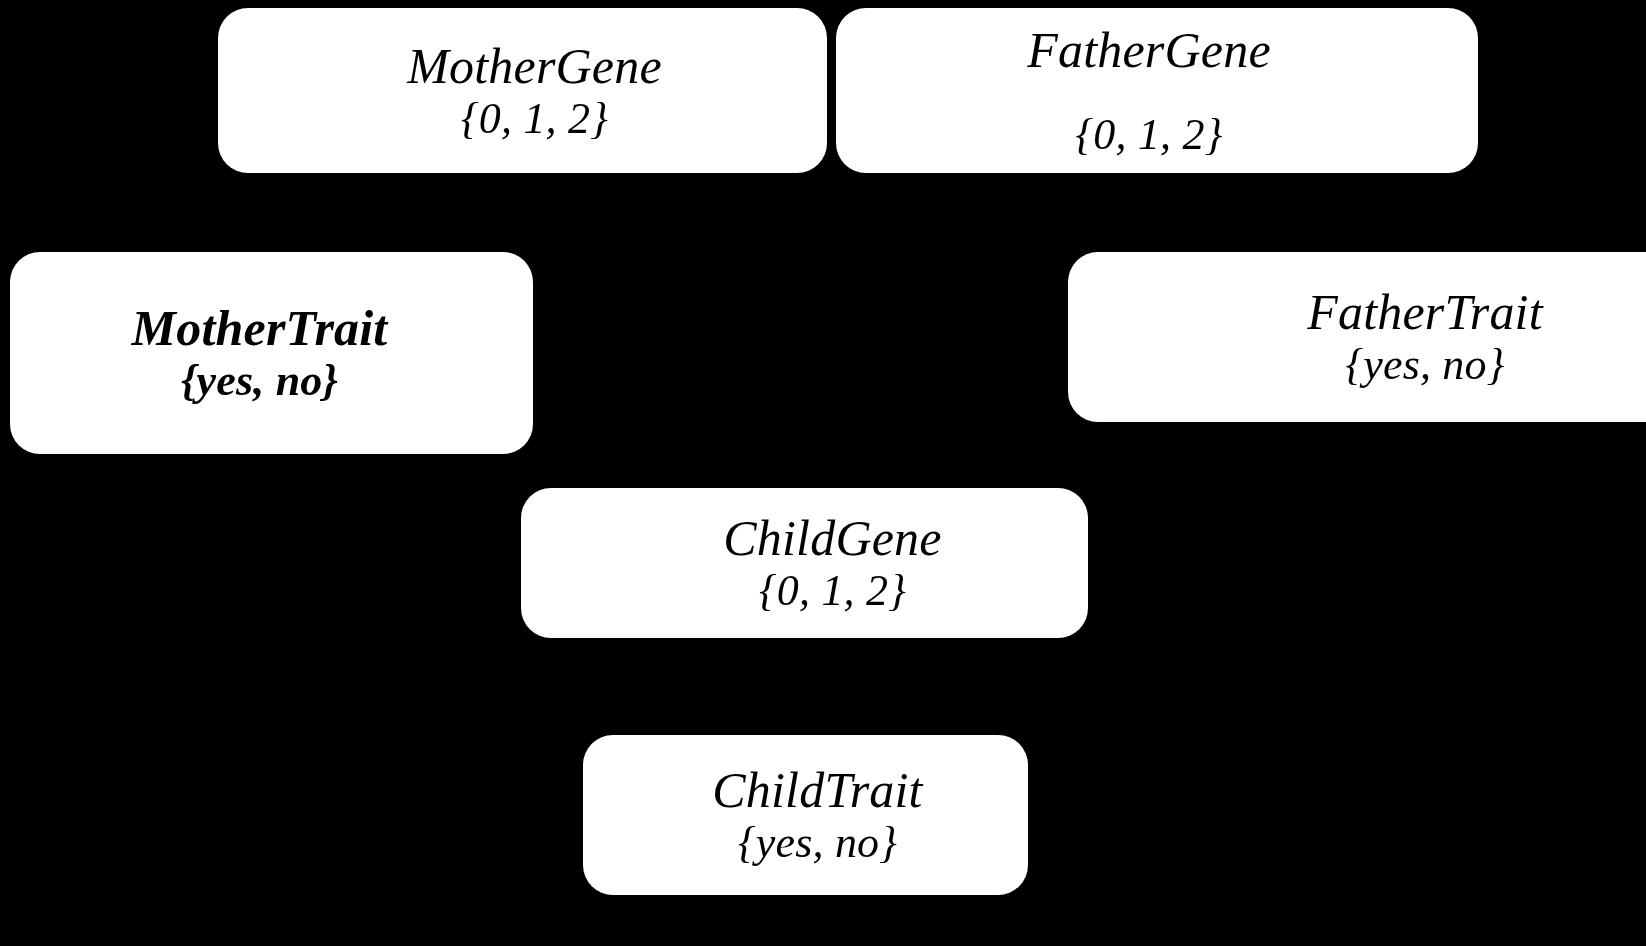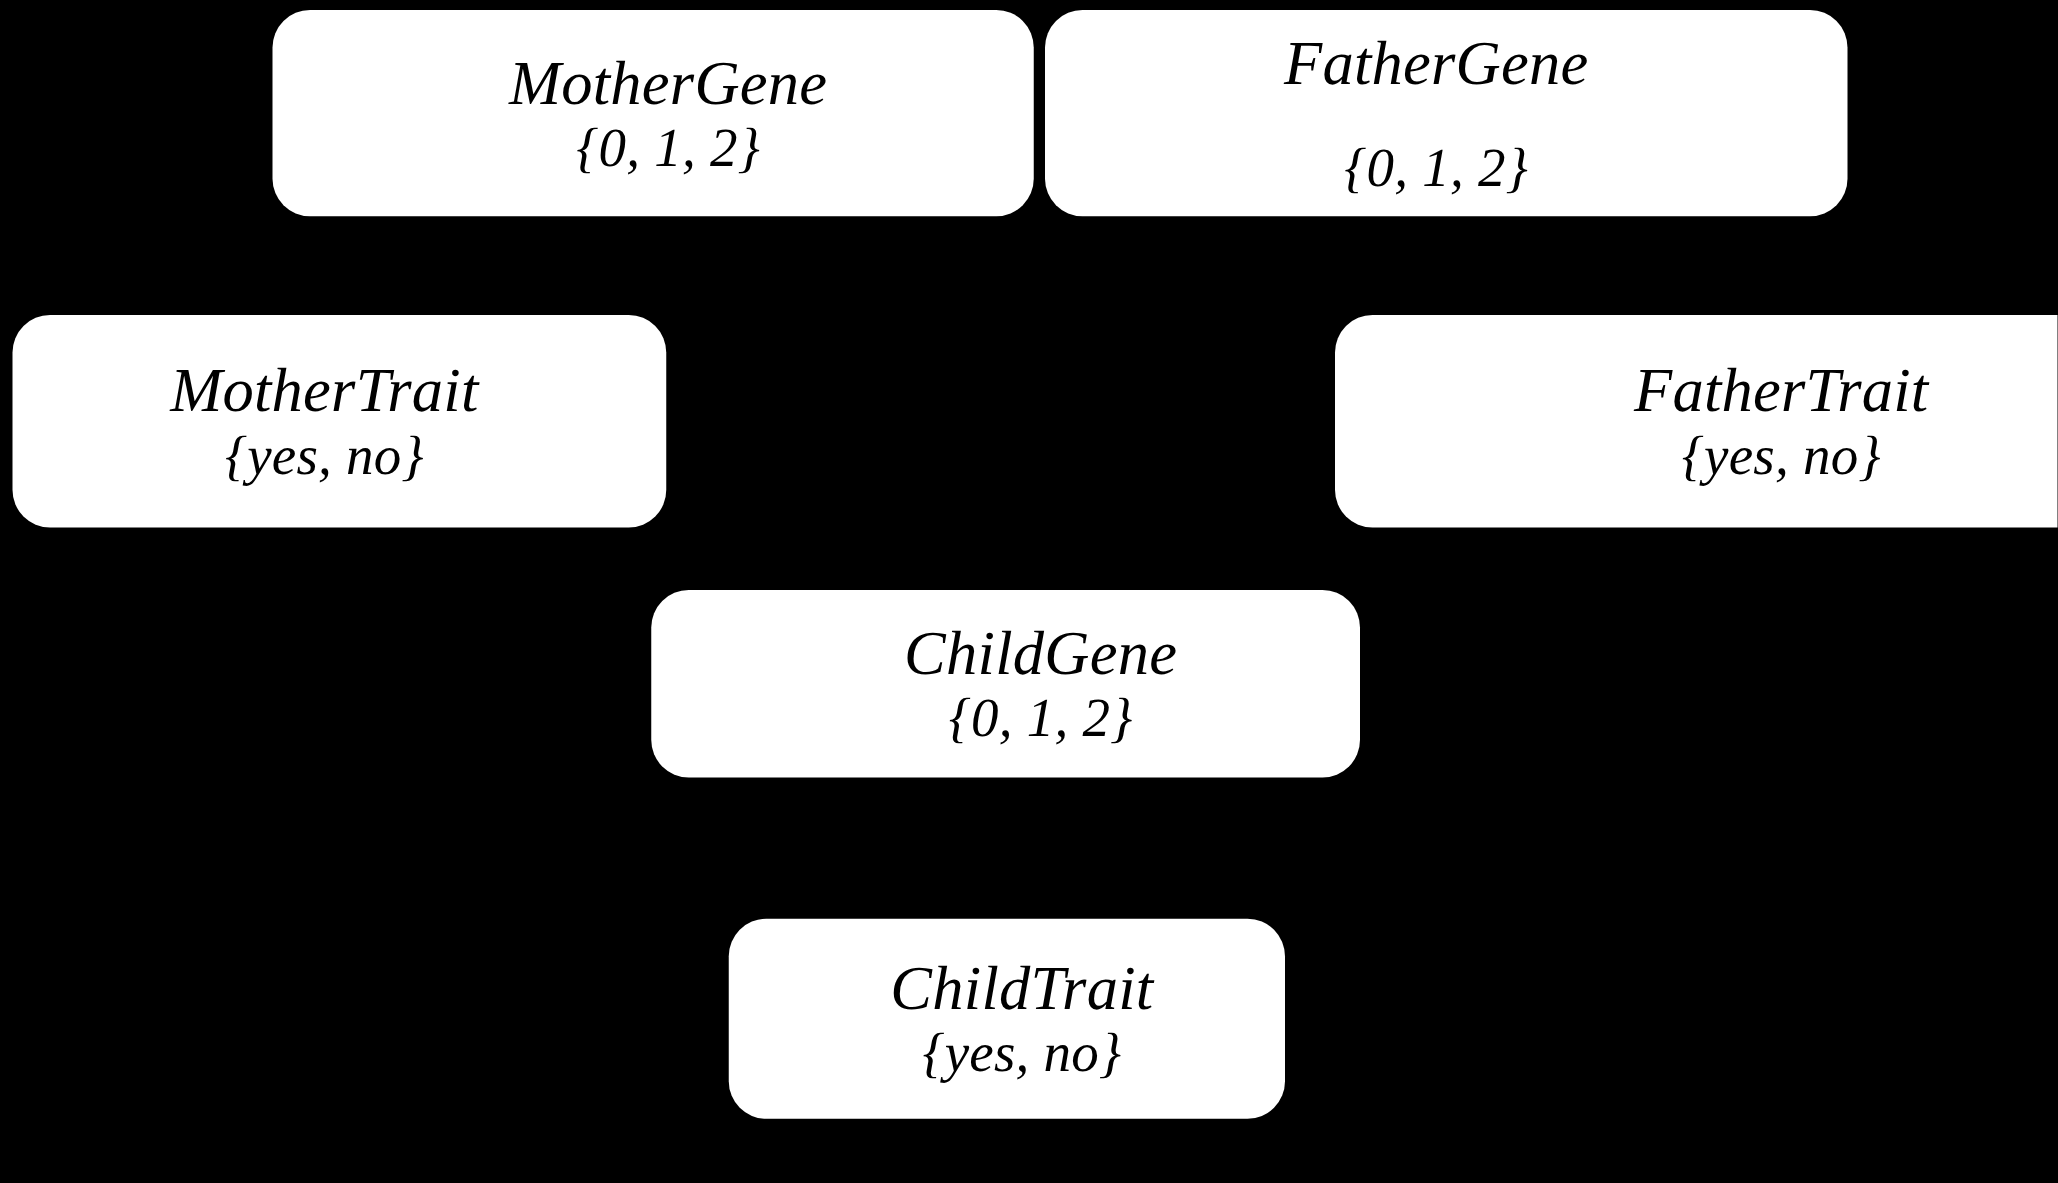--- a/index.html
+++ b/index.html
@@ -41,23 +41,23 @@
     white-space: nowrap;
   }
   .node .domain {
     font-size: 44px;
     white-space: nowrap;
   }
 
   
   #node-mother-gene  { left: 218px; top:   8px; width: 609px; height: 165px; }
   #node-father-gene  { left: 836px; top:   8px; width: 642px; height: 165px; }
-  #node-mother-trait { left:  10px; top: 252px; width: 523px; height: 170px; }
+  #node-mother-trait { left:  10px; top: 252px; width: 523px; height: 202px; font-weight: bold; }
   #node-father-trait { left: 1068px; top: 252px; width: 686px; height: 170px; }
-  #node-child-gene   { left: 521px; top: 472px; width: 567px; height: 150px; }
+  #node-child-gene   { left: 521px; top: 488px; width: 567px; height: 150px; }
   #node-child-trait  { left: 583px; top: 735px; width: 445px; height: 160px; }
 
   
   #node-mother-gene  .text-block { transform: translateX(12px); }
   #node-father-gene  .text-block { transform: translateX(-8px); gap: 32px; }
   #node-mother-trait .text-block { transform: translateX(-12px); }
   #node-father-trait .text-block { transform: translateX(14px); }
   #node-child-gene   .text-block { transform: translateX(28px); }
   #node-child-trait  .text-block { transform: translateX(12px); }
 

